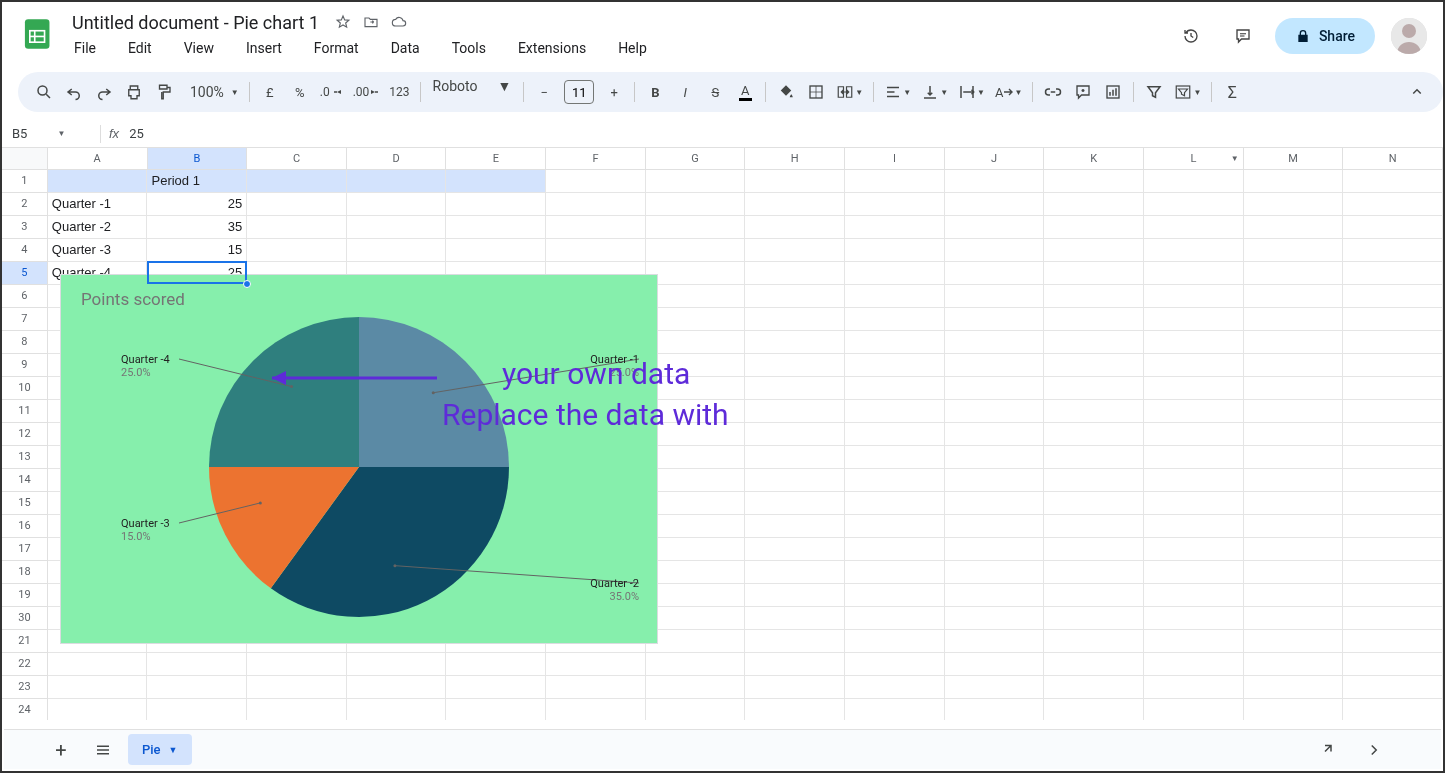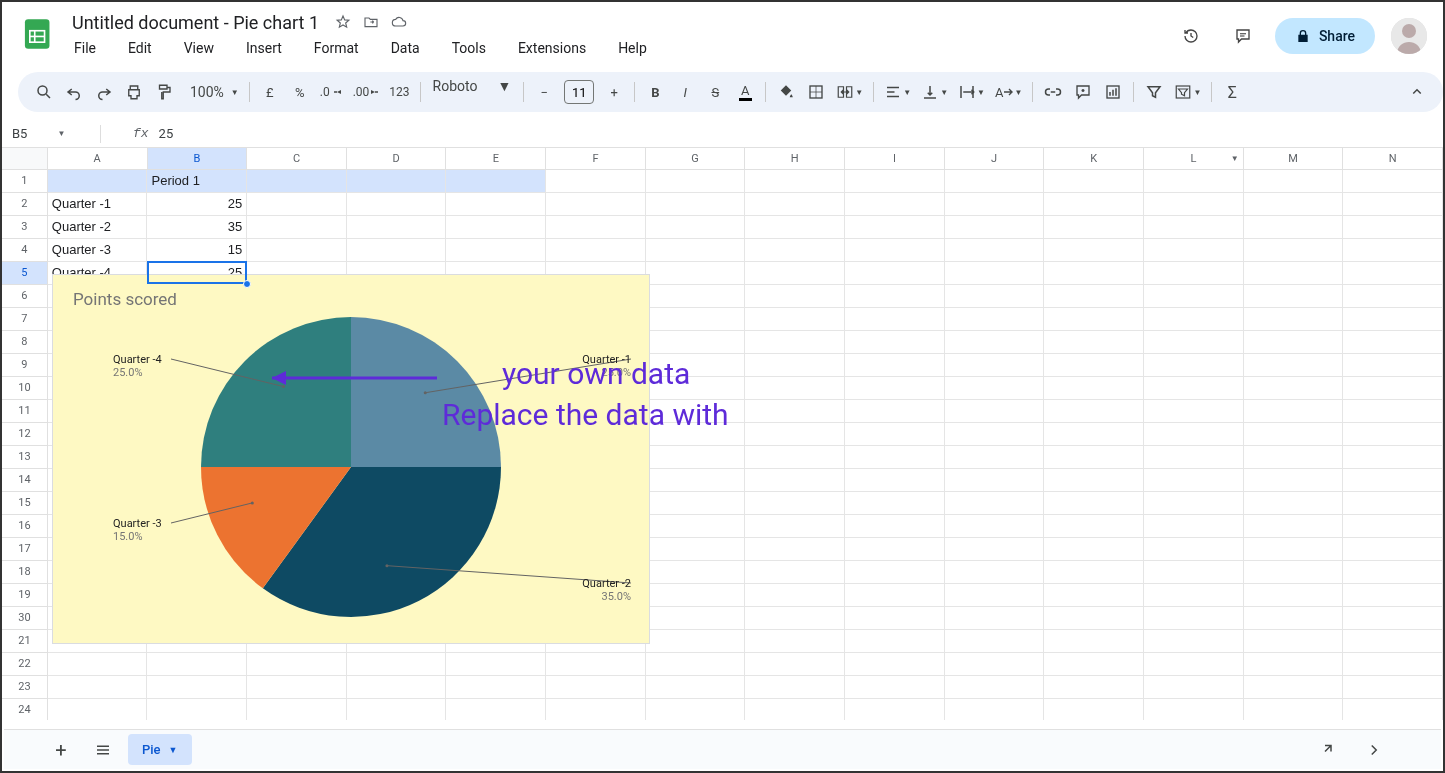--- a/index.html
+++ b/index.html
@@ -30,41 +30,41 @@
   .font-size-box { border: 1px solid #747775; border-radius: 4px; width: 30px; height: 24px; display: flex; align-items: center; justify-content: center; font-size: 13px; margin: 0 4px; }
   .tb-dd { display: flex; align-items: center; }
   .tb-dd .dd-arrow { font-size: 8px; margin-left: 1px; color:#444746;}
   .tb-expand { margin-left: auto; }
 
   
   .formula-row { display: flex; align-items: center; height: 28px; border-bottom: 1px solid #e0e0e0; padding: 0 0 0 10px; }
   .name-box { width: 80px; font-size: 13px; color: #3c4043; display:flex; align-items:center; gap:30px;}
   .name-box .dd-arrow{ font-size:8px; color:#5f6368;}
   .fx-sep { width:1px; height:18px; background:#ddd; margin:0 8px;}
-  .fx-label { font-style: italic; color: #5f6368; font-size: 13px; margin-right: 10px; font-family: Liberation Mono, monospace; margin-left: 24px;}
+  .fx-label { font-style: italic; color: #5f6368; font-size: 13px; margin-right: 10px; font-family: Liberation Sans, sans-serif;}
   .fx-val { font-size: 13px; color: #3c4043; }
 
   
   .grid-area { position: relative; height: 572px; overflow: hidden; background: #fff; }
   .col-headers { display: flex; height: 22px; background: #fff; border-bottom: 1px solid #e0e0e0; position:relative;}
   .corner { width: 46px; border-right: 1px solid #e0e0e0; background:#f8f9fa;}
   .col-h { width: 100px; text-align: center; font-size: 11px; color: #5f6368; border-right: 1px solid #e0e0e0; line-height: 22px; background:#fff;}
   .grid-body { position: relative; }
   .row { display: flex; height: 23px; }
   .row-h { width: 46px; text-align: center; font-size: 11px; color: #5f6368; border-right: 1px solid #e0e0e0; border-bottom: 1px solid #e0e0e0; line-height: 22px; background:#fff;}
   .cell { width: 100px; border-right: 1px solid #e5e5e5; border-bottom: 1px solid #e5e5e5; font-size: 13px; color: #202124; padding: 0 4px; line-height: 22px; font-family: Arial,sans-serif; white-space:nowrap; background:#fff;}
   .cell.right { text-align: right; }
   .cell.hdr-sel { background: #d3e3fd; }
   .row-h.sel, .col-h.sel { background:#d3e3fd; color:#0b57d0;}
 
   .active-cell-overlay { position: absolute; border: 2px solid #1a73e8; pointer-events: none; }
   .active-handle { position:absolute; width:8px; height:8px; background:#1a73e8; border:1px solid #fff; border-radius:50%;}
 
   
-  .chart-box { position: absolute; left: 50px; top: 126px; width: 598px; height: 370px; background: #fef9c3; border: 1px solid #dadce0; }
+  .chart-box { position: absolute; left: 58px; top: 126px; width: 598px; height: 370px; background: #86efac; border: 1px solid #dadce0; }
   .chart-title { font-size: 17px; color: #757575; padding: 14px 0 8px 20px; font-family:Roboto,Arial,sans-serif;}
   .pie-wrap { position: relative; width: 100%; height: 310px; }
   .pie-label { position: absolute; font-size: 11px; color: #222; font-family:Roboto,Arial,sans-serif; line-height:1.2;}
   .pie-label .pct { color: #757575; }
 
   
   .annotation { position: absolute; left: 260px; top: 212px; color: #5e2bd9; pointer-events:none;}
   .annotation svg { position:absolute; left:0; top:8px;}
   .anno-text { position: absolute; left: 180px; top: -6px; font-family: 'Comic Sans MS', cursive; font-size: 30px; color: #5e2bd9; width: 500px; line-height:1.35;}
 

